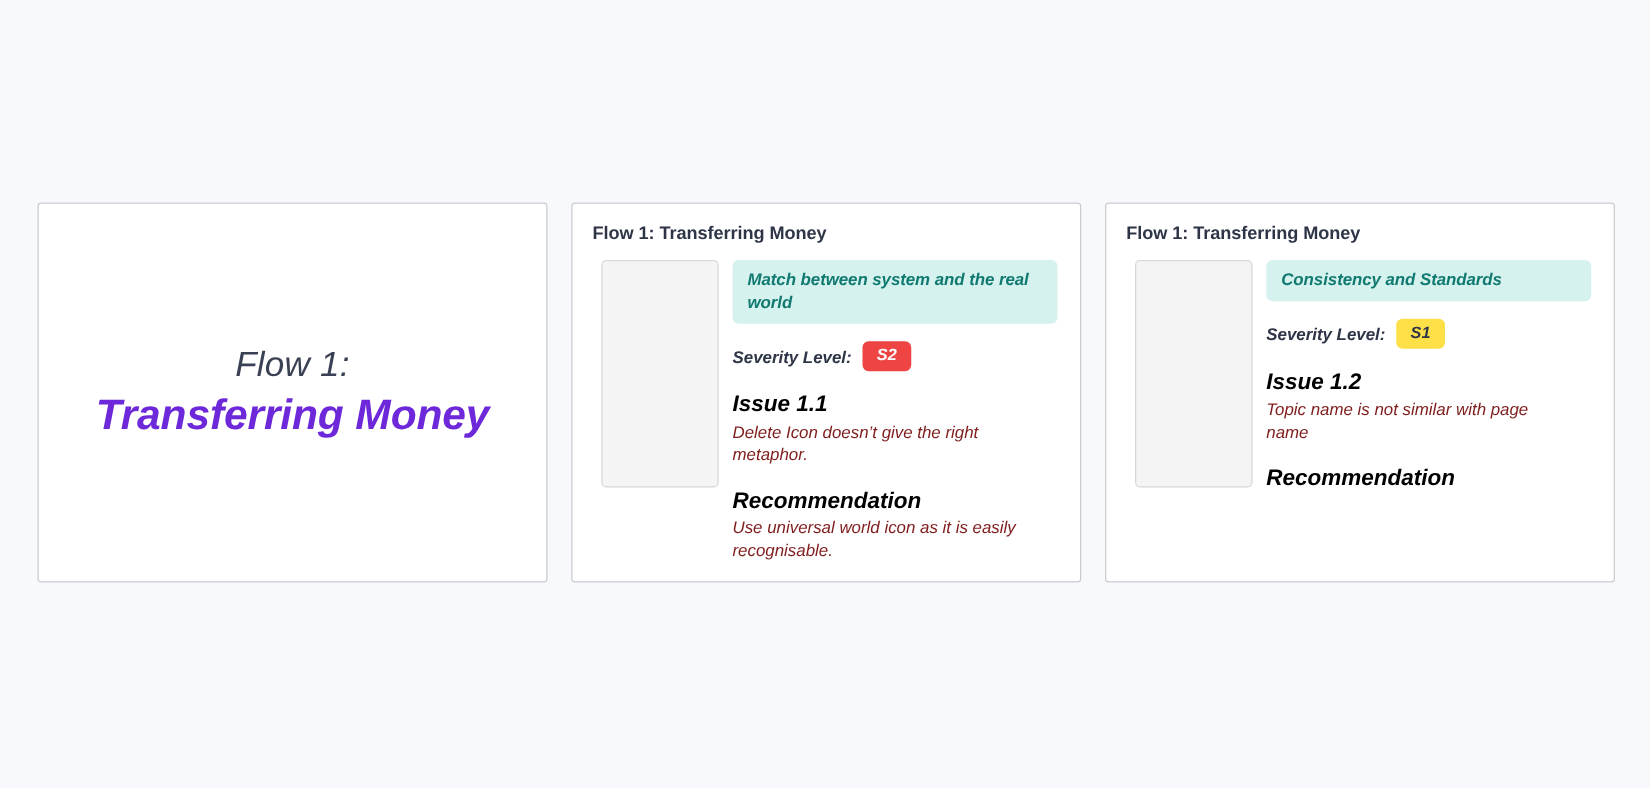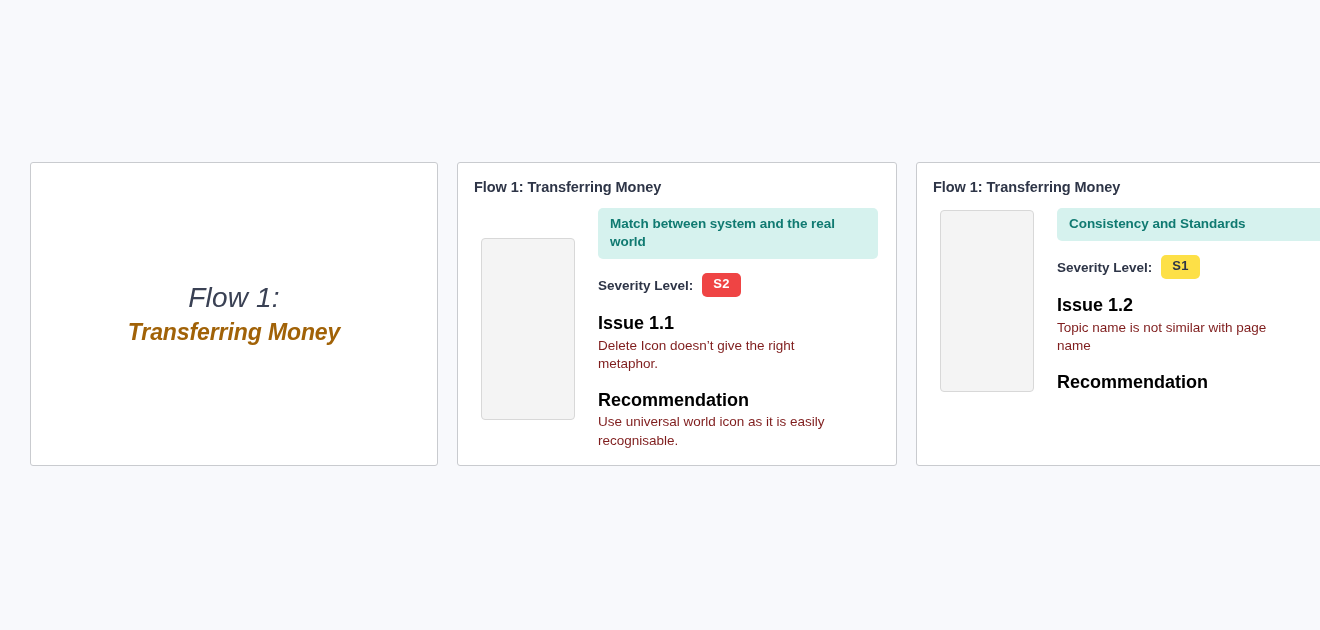--- a/index.html
+++ b/index.html
@@ -48,43 +48,44 @@
   }
   .cover-line-1 {
     display: block;
     font-size: 28px;
     font-weight: 300;
     letter-spacing: 0.2px;
     color: #3a4154;
   }
   .cover-line-2 {
     display: block;
-    font-size: 23px;
+    font-size: 34px;
     font-weight: 700;
     letter-spacing: -0.1px;
-    color: #a16207;
+    color: #6d28d9;
     margin-top: 4px;
   }
 
   
   .card-issue {
-    width: 440px;
+    width: 408px;
     padding: 16px 18px 0 16px;
   }
   .card-header {
     font-size: 14.5px;
     font-weight: 700;
     color: #2e3547;
     letter-spacing: -0.05px;
     margin-bottom: 13px;
   }
   .card-body {
     display: flex;
-    align-items: center;
-    gap: 23px;
+    align-items: flex-start;
+    gap: 11px;
+    font-style: italic;
   }
   .screen-placeholder {
     width: 92px;
     height: 180px;
     flex: 0 0 auto;
     background: #f4f4f4;
     border: 1px solid #d8d8d8;
     border-radius: 4px;
     margin-left: 7px;
   }

